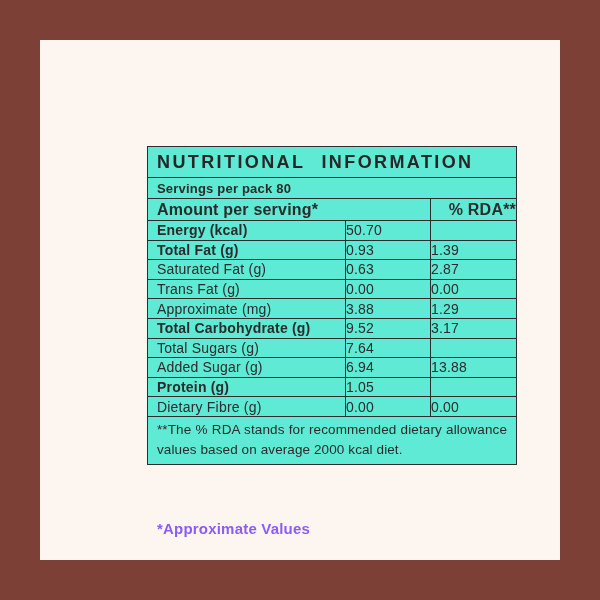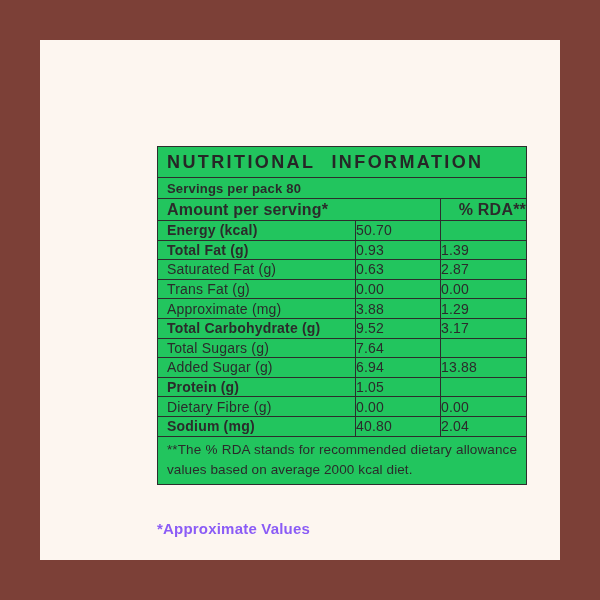--- a/index.html
+++ b/index.html
@@ -18,26 +18,26 @@
   .panel {
     position: absolute;
     left: 40px;
     top: 40px;
     width: 520px;
     height: 520px;
     background: #FDF6F0;
   }
   table.nutri {
     position: absolute;
-    left: 117px;
+    left: 107px;
     top: 106px;
     width: 369px;
     border-collapse: collapse;
     table-layout: fixed;
-    background: #22c55e;
+    background: #5eead4;
   }
   table.nutri td {
     border: 1.5px solid #2D2D2D;
     padding: 0 4px 0 9px;
     font-size: 14px;
     color: #2B2B2B;
     overflow: hidden;
     white-space: nowrap;
   }
   tr.row-title td {
@@ -159,25 +159,20 @@
       <tr class="data b">
         <td class="label">Protein (g)</td>
         <td class="num">1.05</td>
         <td class="num"></td>
       </tr>
       <tr class="data">
         <td class="label">Dietary Fibre (g)</td>
         <td class="num">0.00</td>
         <td class="num">0.00</td>
       </tr>
-      <tr class="data b">
-        <td class="label">Sodium (mg)</td>
-        <td class="num">40.80</td>
-        <td class="num">2.04</td>
-      </tr>
 
       <tr class="row-foot">
         <td colspan="3">**The % RDA stands for recommended dietary allowance values based on average 2000 kcal diet.</td>
       </tr>
     </tbody>
   </table>
 
   <div class="caption">*Approximate Values</div>
 </div>
 

